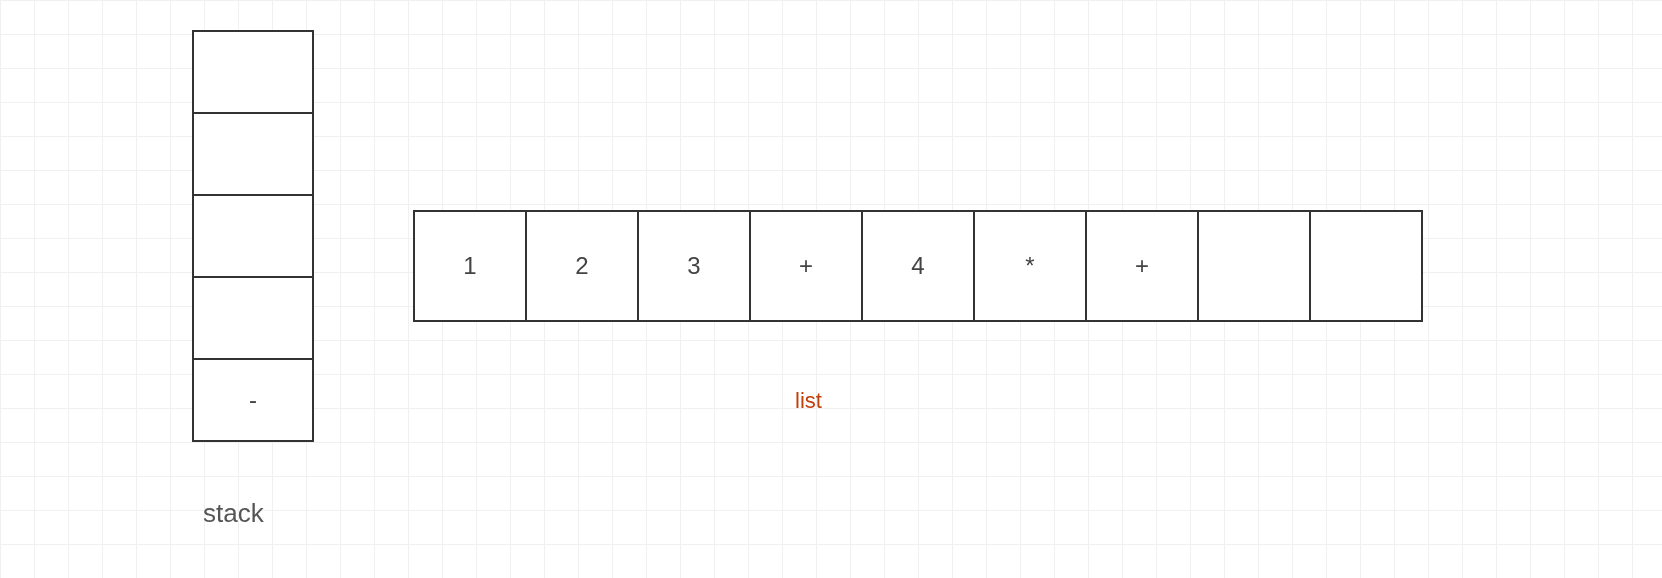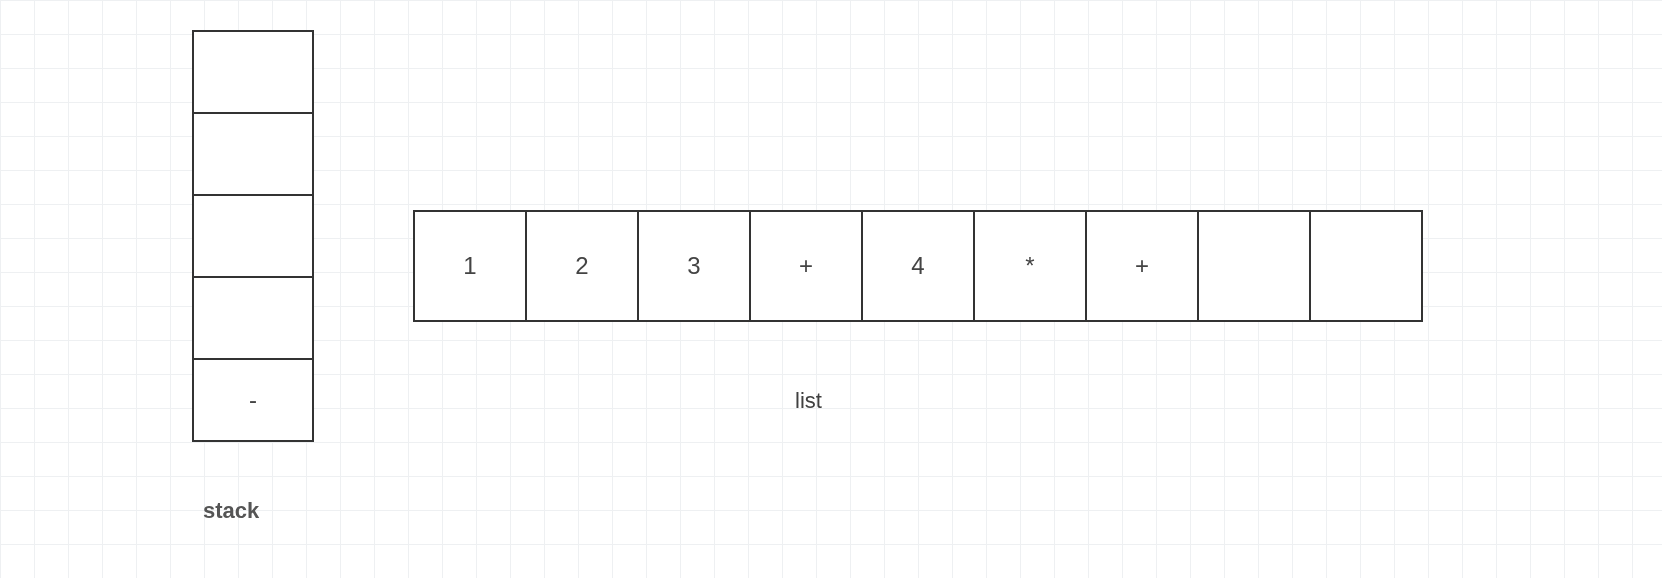--- a/index.html
+++ b/index.html
@@ -43,24 +43,23 @@
     display: flex;
     align-items: center;
     justify-content: center;
     font-size: 24px;
     background: #fff;
   }
   .stack-label {
     position: absolute;
     left: 203px;
     top: 498px;
-    font-size: 22px;
+    font-size: 26px;
     color: #555;
     z-index: 1;
-    font-weight: bold;
   }
   
   .arrow-group {
     position: absolute;
     left: 18px;
     top: 360px;
     z-index: 1;
   }
   .arrow-label {
     position: absolute;
@@ -92,21 +91,21 @@
     align-items: center;
     justify-content: center;
     font-size: 24px;
     background: #fff;
   }
   .list-label {
     position: absolute;
     left: 795px;
     top: 388px;
     font-size: 22px;
-    color: #404040;
+    color: #c2410c;
     z-index: 1;
   }
 </style>
 </head>
 <body>
 
 <div class="canvas">
   <div class="grid-bg"></div>
 
   <div class="stack">

